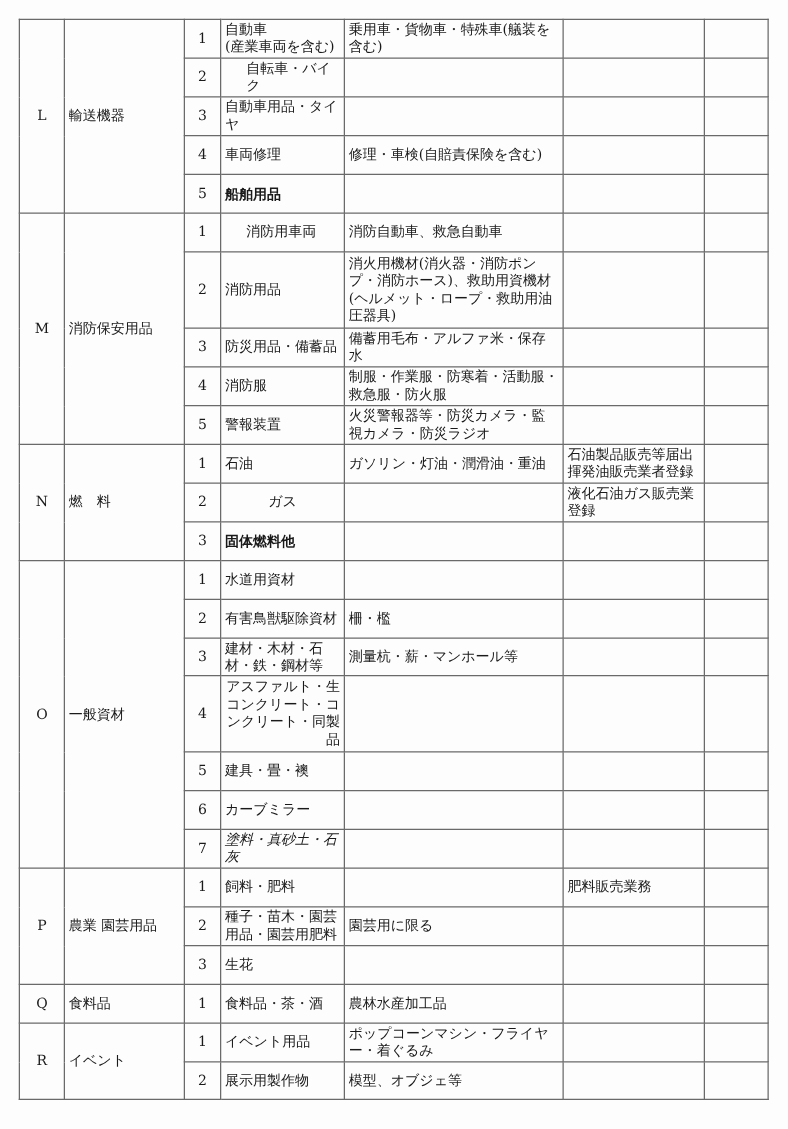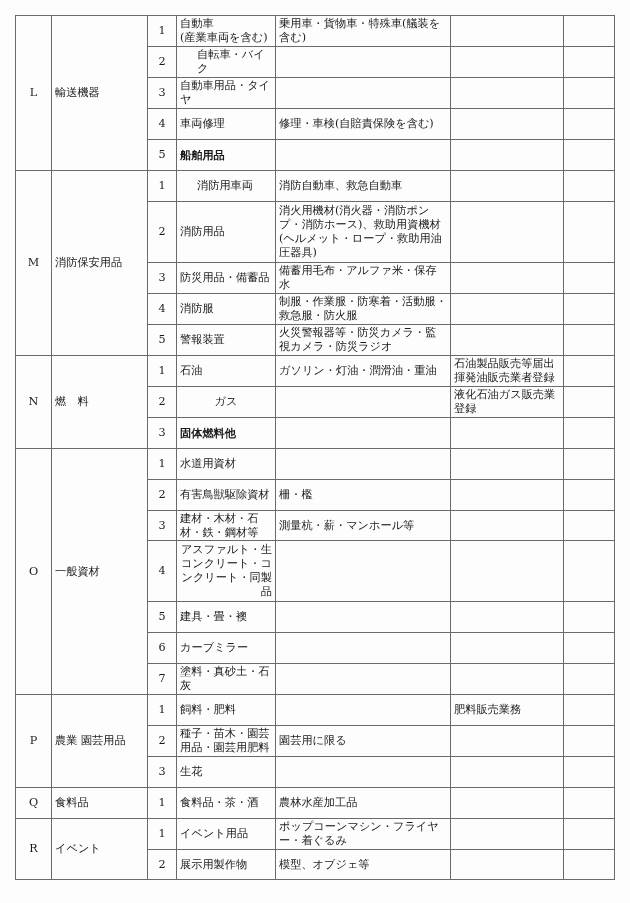--- a/index.html
+++ b/index.html
@@ -156,28 +156,28 @@
       </tr>
       <tr style="height: 31px;">
         <td class="num">5</td>
         <td class="wrap" style="white-space: pre-wrap;">建具・畳・襖</td>
         <td class="wrap"></td>
         <td class="wrap"></td>
         <td></td>
       </tr>
       <tr style="height: 31px;">
         <td class="num">6</td>
-        <td class="wrap" style="white-space: pre-wrap;">カーブミラー</td>
+        <td class="wrap" style="white-space: pre-wrap; font-family: Liberation Serif, serif;">カーブミラー</td>
         <td class="wrap"></td>
         <td class="wrap"></td>
         <td></td>
       </tr>
       <tr style="height: 31px;">
         <td class="num">7</td>
-        <td class="wrap" style="white-space: pre-wrap;">塗料・真砂土・石灰</td>
+        <td class="wrap" style="white-space: pre-wrap; font-style: italic;">塗料・真砂土・石灰</td>
         <td class="wrap"></td>
         <td class="wrap"></td>
         <td></td>
       </tr>
       <tr style="height: 31px;">
         <td class="code" rowspan="3">P</td>
         <td rowspan="3">農業 園芸用品</td>
         <td class="num">1</td>
         <td class="wrap" style="white-space: pre-wrap;">飼料・肥料</td>
         <td class="wrap"></td>

